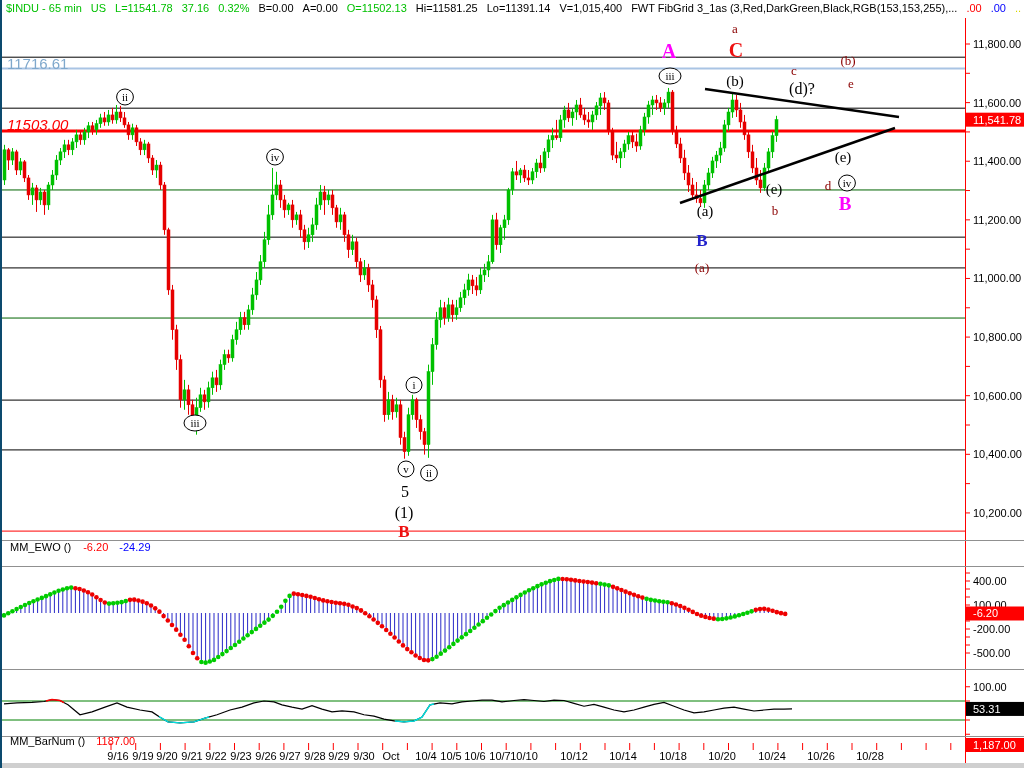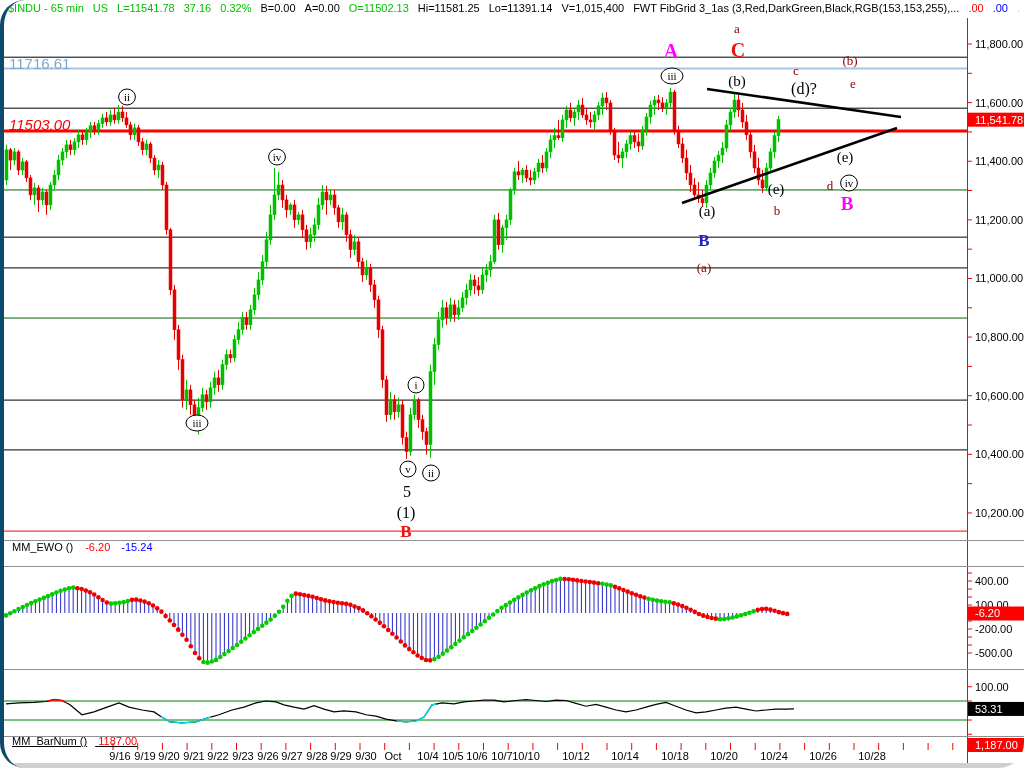--- a/index.html
+++ b/index.html
@@ -1,18 +1,18 @@
 <!DOCTYPE html>
 <html><head>
 <meta charset="utf-8">
 <style>
   html,body{margin:0;padding:0;background:#ffffff;}
   #window{position:relative;width:1024px;height:768px;background:#ffffff;overflow:hidden;
-          border-left:4px solid #0c4a6e;box-sizing:border-box;
-          font-family:"Liberation Sans",sans-serif;border-radius:25px;}
+          border-left:2px solid #0c4a6e;box-sizing:border-box;
+          font-family:"Liberation Sans",sans-serif;}
   #titlebar{position:absolute;left:4px;top:2px;width:1016px;height:16px;font-size:11px;
             white-space:nowrap;overflow:hidden;}
   #titlebar span{margin-right:9px;}
   #cv{position:absolute;left:0;top:0;}
   .lvl-label{position:absolute;font-size:15px;line-height:11px;}
   .panel-label{position:absolute;font-size:11px;white-space:nowrap;}
   .panel-label span{margin-right:9px;}
 </style>
 </head>
 <body>
@@ -1383,21 +1383,21 @@
       <line x1="0" y1="736.5" x2="1024" y2="736.5" stroke="#909090" stroke-width="1"></line>
       <rect x="0" y="763" width="1024" height="5" fill="#cfcfcf"></rect>
     </svg>
 
   <div class="lvl-label" style="left:5px;top:58px;color:#7fa8cc;">11716.61</div>
   <div class="lvl-label" style="left:5px;top:119px;color:#ff0000;font-style:italic;">11503.00</div>
 
   <div class="panel-label" style="left:8px;top:541px;">
     <span style="color:#000000">MM_EWO ()</span>
     <span style="color:#ff0000;margin-right:8px">-6.20</span>
-    <span style="color:#0000ff">-15.24</span>
+    <span style="color:#0000ff">-24.29</span>
   </div>
 
 
-  <div class="panel-label" style="left:8px;top:735px;text-decoration:underline;">
+  <div class="panel-label" style="left:8px;top:735px;">
     <span style="color:#000000;margin-right:8px">MM_BarNum ()</span>
     <span style="color:#ff0000">1187.00</span>
   </div>
 </div>
 
 </body></html>

